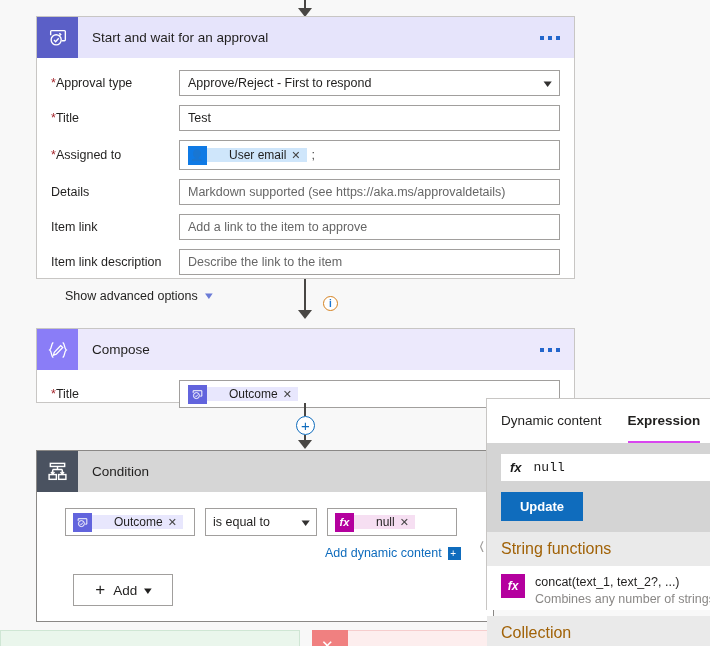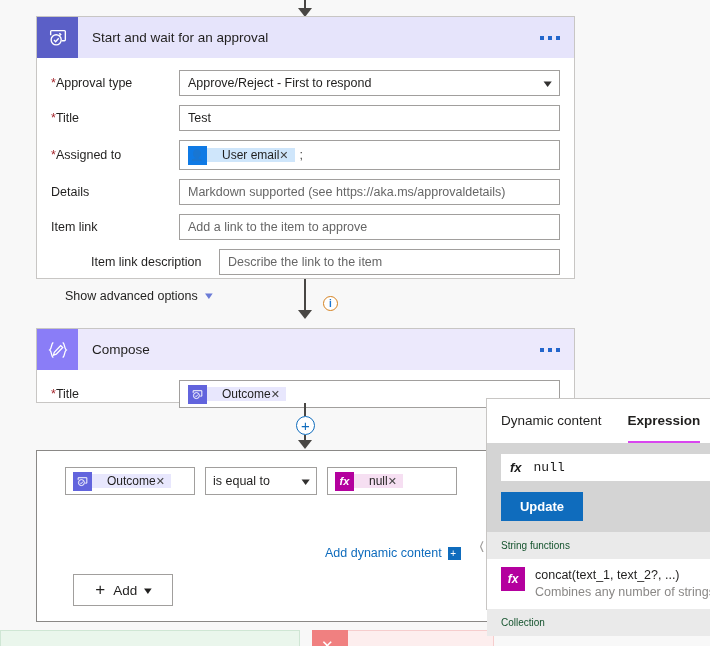--- a/index.html
+++ b/index.html
@@ -74,21 +74,21 @@
     transform: scaleX(1.5); line-height: 1;
   }
 
   
   .token { display: inline-flex; align-items: center; height: 19px; font-size: 12px; }
   .token-ico {
     width: 19px; height: 19px; flex: 0 0 19px;
     display: flex; align-items: center; justify-content: center;
     color: #fff; font-size: 11px;
   }
-  .token-txt { padding: 0 6px 0 15px; display: flex; align-items: flex-end; }
+  .token-txt { padding: 0 6px 0 22px; display: flex; align-items: flex-end; gap: 5px; }
   .token-x { color: #444; font-size: 11px; cursor: pointer; }
 
   .tok-user .token-ico { background: #0f7ae5; }
   .tok-user .token-txt { background: #cfe6fb; }
   .tok-outcome .token-ico { background: #6264dd; }
   .tok-outcome .token-txt { background: #e8e7fd; }
   .tok-null .token-ico { background: #b4009e; font-style: italic; font-weight: bold; }
   .tok-null .token-txt { background: #f6dff2; }
 
   .semicolon { margin-left: 5px; color: #444; font-size: 12.5px; }
@@ -159,21 +159,21 @@
     padding: 0 9px; gap: 12px; border: none;
   }
   .expr-fx { font-style: italic; font-weight: bold; font-size: 13px; color: #1b1b1b; }
   .expr-val { font-family: "Liberation Mono", monospace; font-size: 13px; color: #1b1b1b; }
   .update-btn {
     margin-top: 11px; width: 82px; height: 29px; background: #0f6cbd; color: #fff;
     border: none; font-size: 13px; font-weight: bold; cursor: pointer;
     font-family: Liberation Sans, sans-serif;
   }
   .fn-group {
-    background: #eaeaea; padding: 8px 14px; font-size: 10px; color: #14532d;
+    background: #eaeaea; padding: 8px 14px; font-size: 16px; color: #a16207;
   }
   .fn-item { display: flex; gap: 10px; padding: 8px 14px; cursor: pointer; }
   .fn-icon {
     width: 24px; height: 24px; flex: 0 0 24px; background: #b4009e; color: #fff;
     display: flex; align-items: center; justify-content: center;
     font-style: italic; font-weight: bold; font-size: 12px;
   }
   .fn-name { font-size: 12.5px; color: #201f1e; line-height: 1.35; }
   .fn-desc { font-size: 12.5px; color: #8a8886; line-height: 1.35; white-space: nowrap; }
   .panel-collapse {
@@ -244,21 +244,21 @@
         </div>
       </div>
 
       <div class="frow">
         <div class="flabel">Item link</div>
         <div class="fctl placeholder">
           <span>Add a link to the item to approve</span>
         </div>
       </div>
 
-      <div class="frow" style="margin-bottom:0;margin-left:40px;">
+      <div class="frow" style="margin-bottom:0;">
         <div class="flabel">Item link description</div>
         <div class="fctl placeholder">
           <span>Describe the link to the item</span>
         </div>
       </div>
 
       <div class="adv">
         <span>Show advanced options</span>
         <span class="chev">▾</span>
       </div>
@@ -306,20 +306,32 @@
       </div>
     </div>
   </div>
 
   <div class="conn-line" style="left:304px; top:403px; height:13px;"></div>
   <div class="plus-circle" style="left:296px; top:416px;">+</div>
   <div class="conn-line" style="left:304px; top:435px; height:8px;"></div>
   <div class="arrow-head" style="left:298px; top:440px;"></div>
 
   <div class="card" style="left:36px; top:450px; width:458px; height:172px; border-color:#8a8886;">
+    <div class="card-head cond-head">
+      <div class="card-icon cond-icon-bg">
+        <svg width="23" height="21" viewBox="0 0 24 22" fill="none" stroke="#ffffff" stroke-width="1.5">
+          <rect x="4.5" y="2.5" width="15" height="3.2"></rect>
+          <path d="M12 5.7v3.2M7 8.9h10M7 8.9v4.4M17 8.9v4.4"></path>
+          <path d="M5.2 11.6L7 13.8l1.8-2.2M15.2 11.6l1.8 2.2 1.8-2.2"></path>
+          <rect x="3.2" y="14.2" width="7.6" height="5"></rect>
+          <rect x="13.2" y="14.2" width="7.6" height="5"></rect>
+        </svg>
+      </div>
+      <div class="card-title">Condition</div>
+    </div>
 
     <div class="cond-row">
       <div class="cond-cell val1">
         <span class="token tok-outcome">
           <span class="token-ico">
             <svg width="13" height="13" viewBox="0 0 24 24" fill="none" stroke="#ffffff" stroke-width="1.8">
               <path d="M4 9V5h16v10h-3"></path>
                 <circle cx="10" cy="14" r="5.5"></circle>
                 <path d="M7.6 14.2l1.8 1.8 3.4-3.8"></path>
             </svg>

